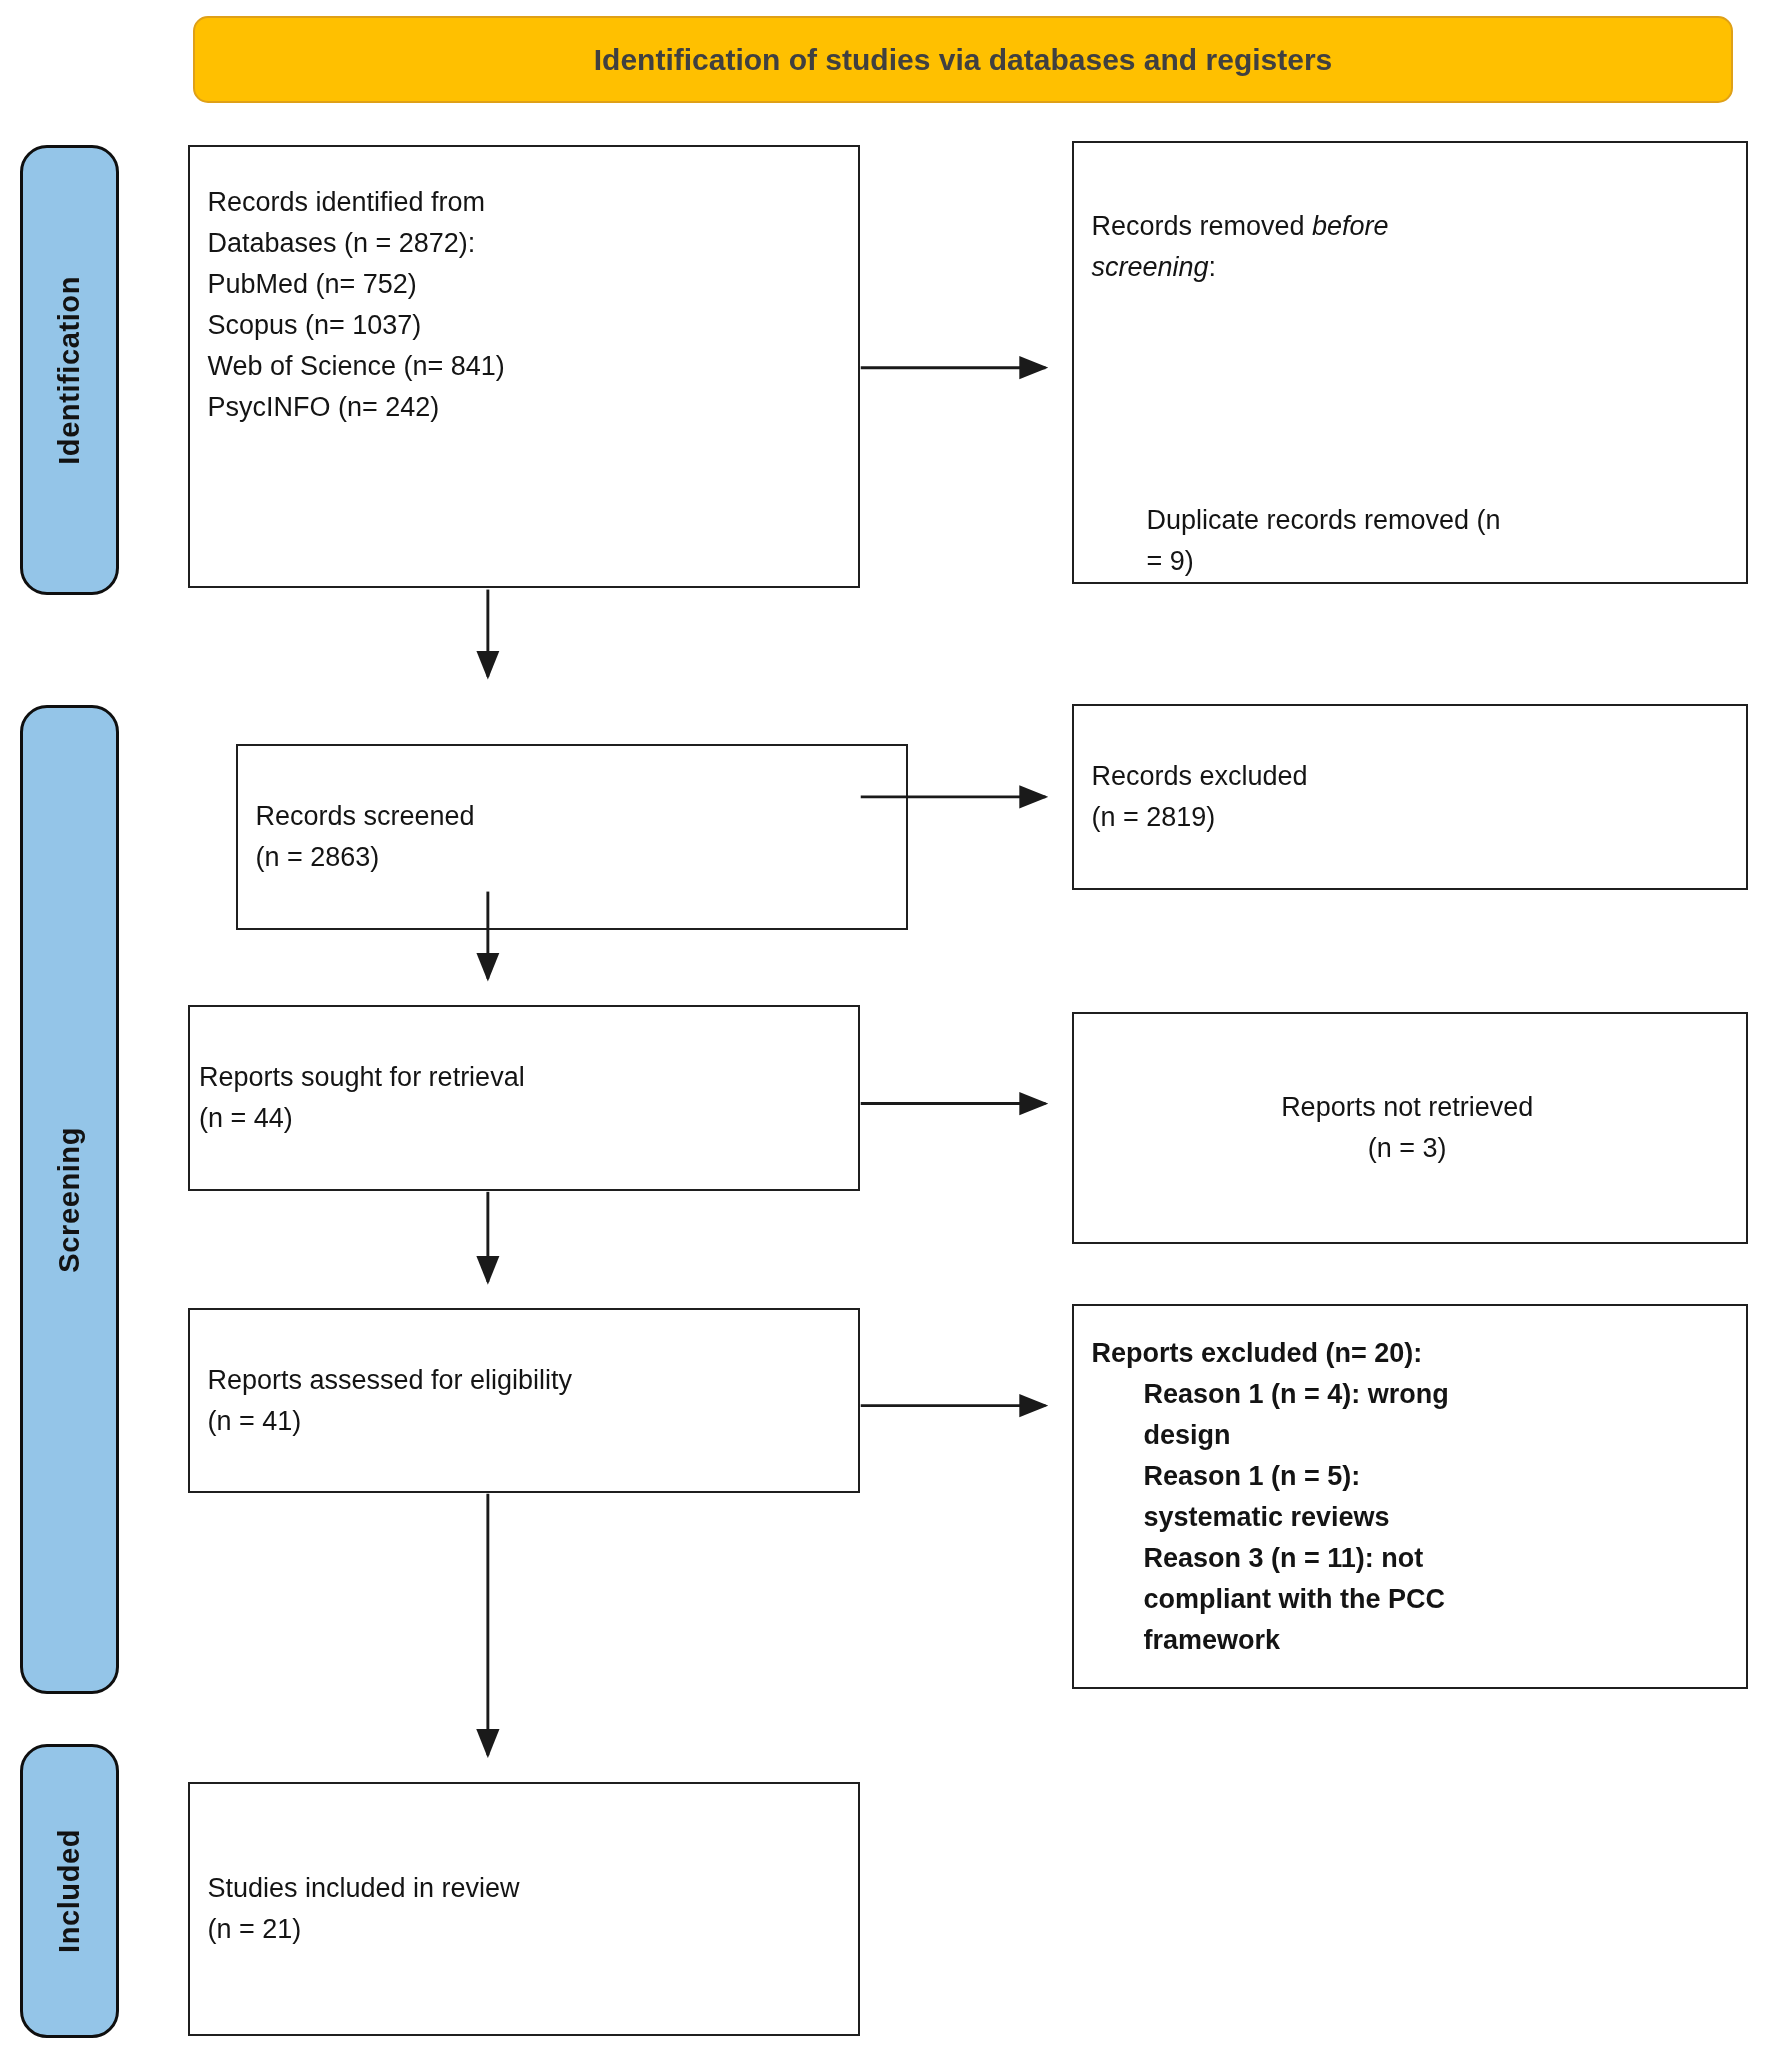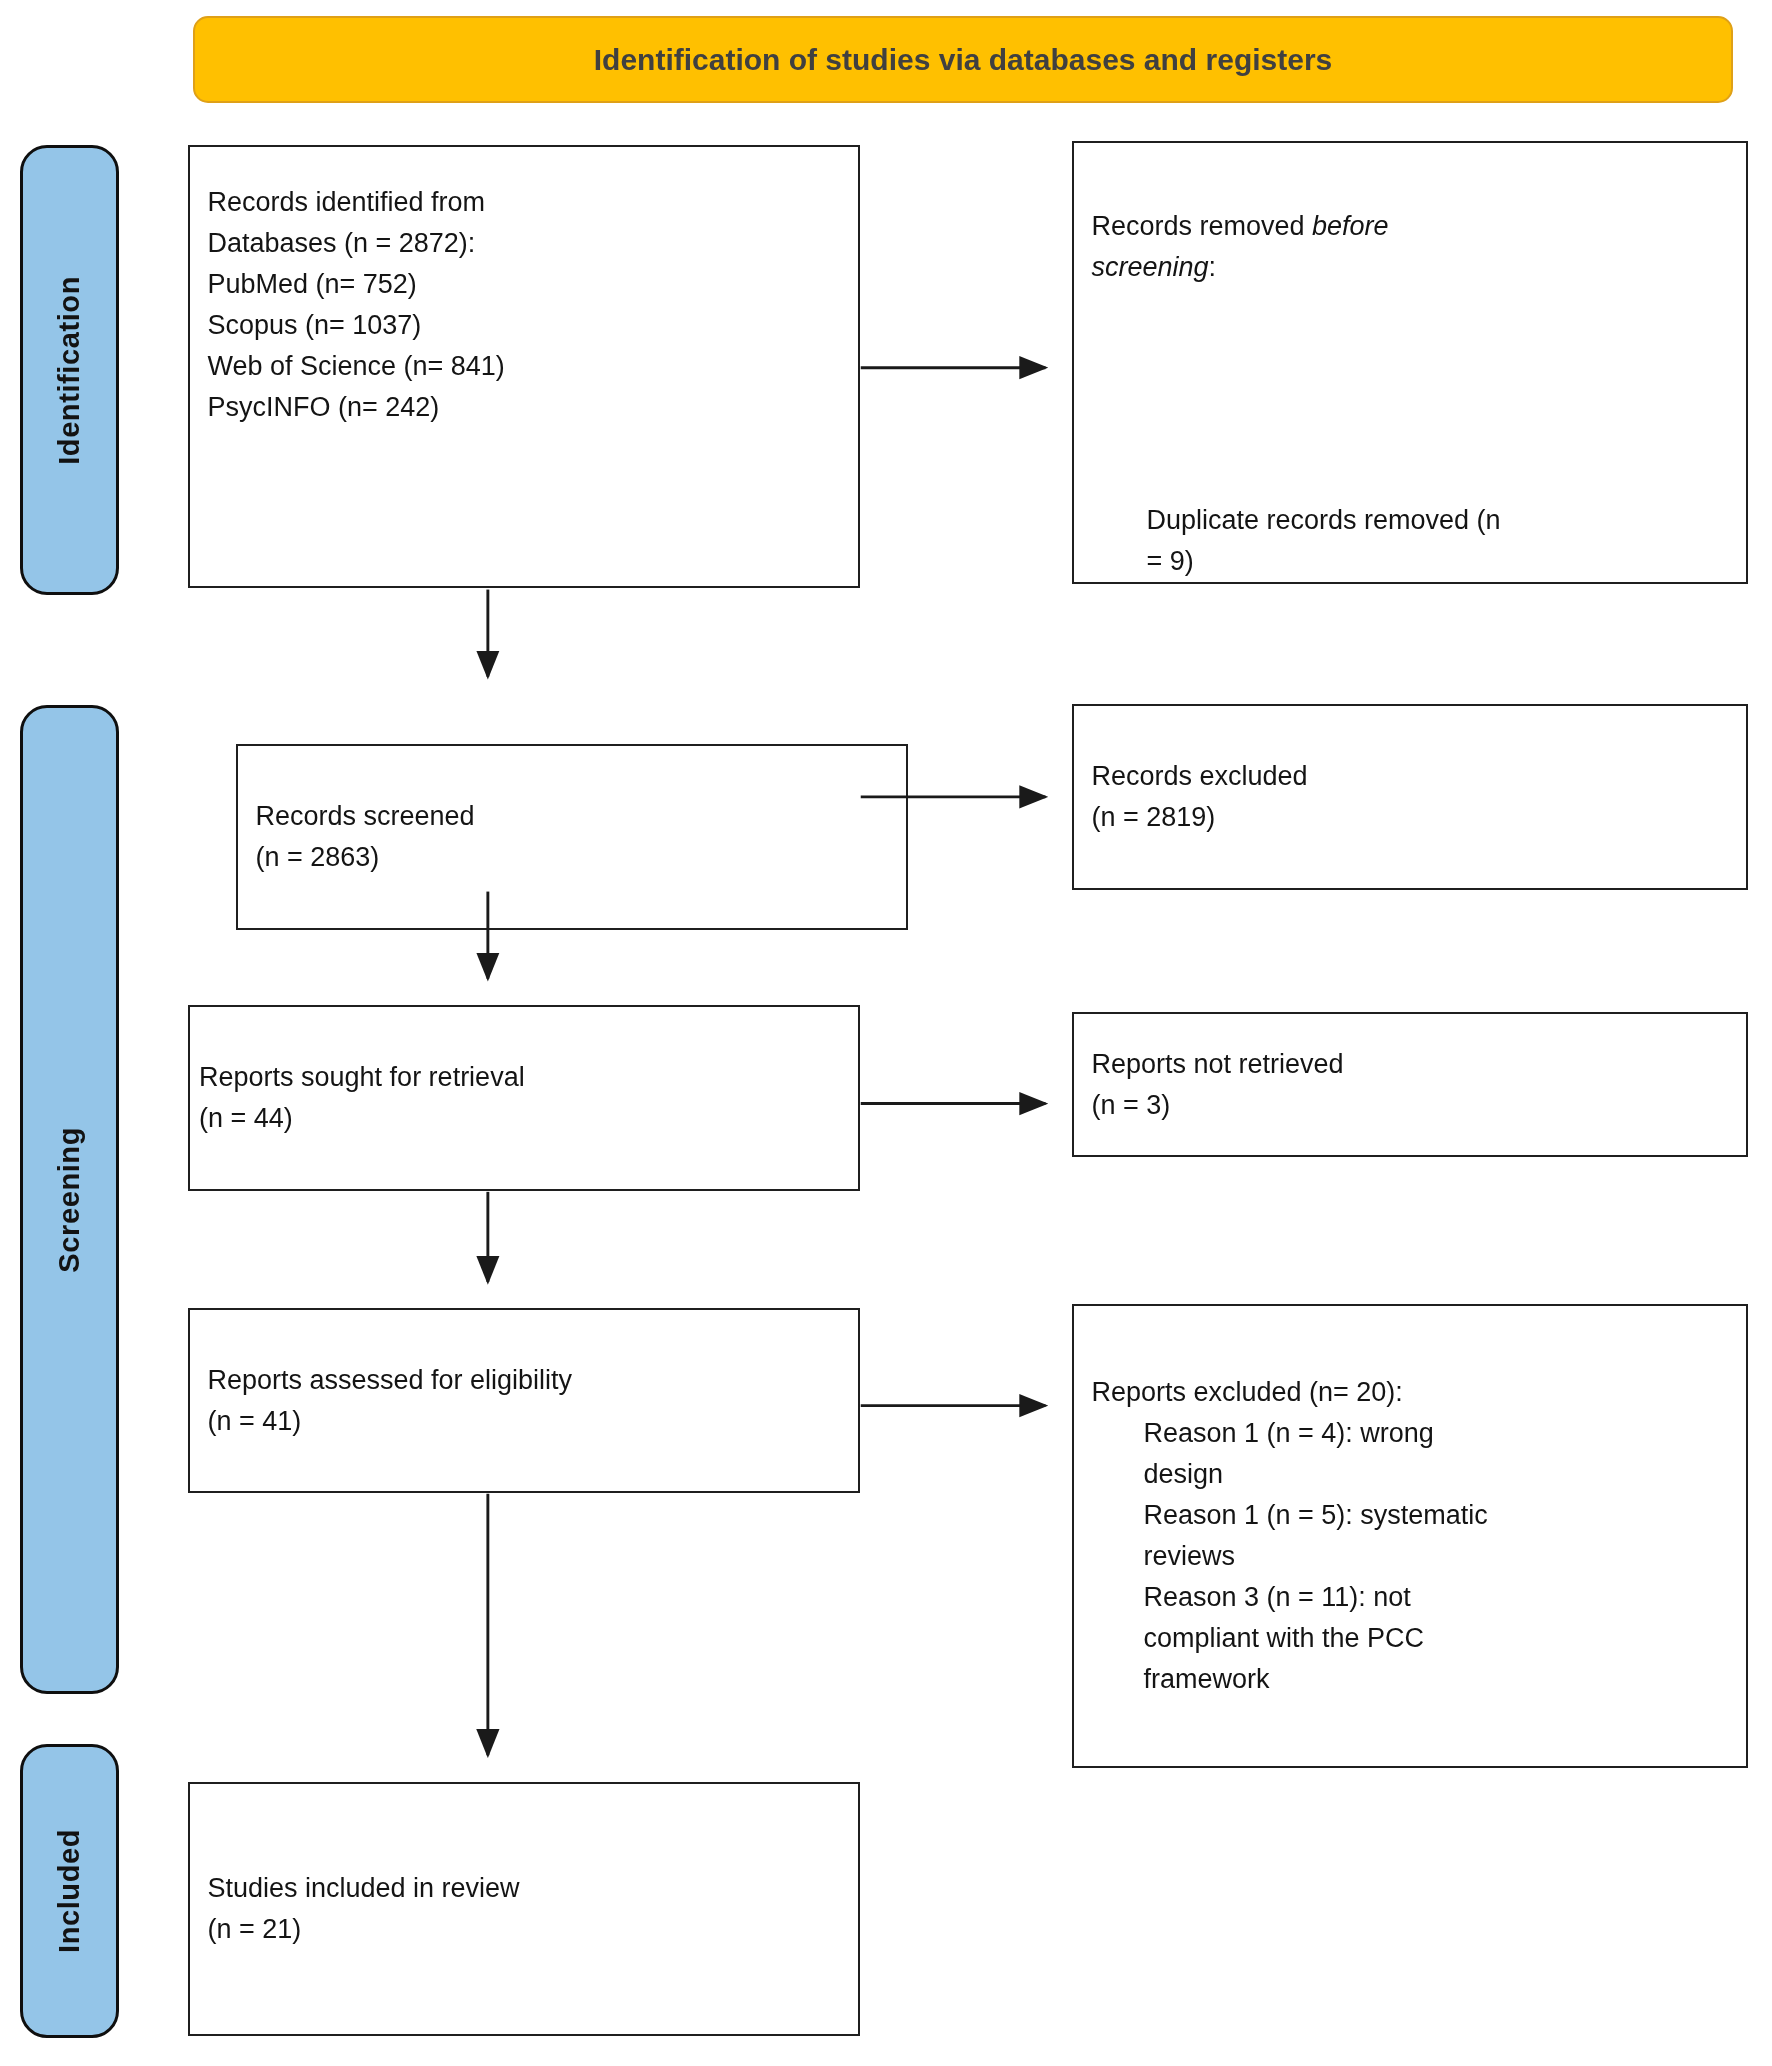--- a/index.html
+++ b/index.html
@@ -46,23 +46,23 @@
     font-size:27px;line-height:41px;color:#141414;
   }
   .box.col-left{left:188px;width:672px;}
   .box.col-right{left:1072px;width:676px;}
 
   .box.identified{top:145px;height:443px;justify-content:flex-start;padding-top:35px;}
   .box.removed{top:141px;height:443px;justify-content:space-between;padding-top:63px;}
   .box.screened{top:744px;height:186px;margin-left:48px;}
   .box.excluded{top:704px;height:186px;}
   .box.sought{top:1005px;height:186px;padding-left:9px;}
-  .box.not-retrieved{top:1012px;height:145px;}
+  .box.not-retrieved{top:1012px;height:232px;text-align:center;}
   .box.assessed{top:1308px;height:185px;}
-  .box.reports-excluded{top:1304px;height:464px;}
+  .box.reports-excluded{top:1304px;height:385px;font-weight:bold;}
   .box.included-studies{top:1782px;height:254px;}
 
   .heading{max-width:383px;}
   .heading em{font-style:italic;}
   .indented{margin-left:55px;max-width:372px;}
   .reason{margin-left:52px;max-width:360px;}
 
   svg.overlay{position:absolute;left:0;top:0;pointer-events:none;}
 </style>
 </head>

